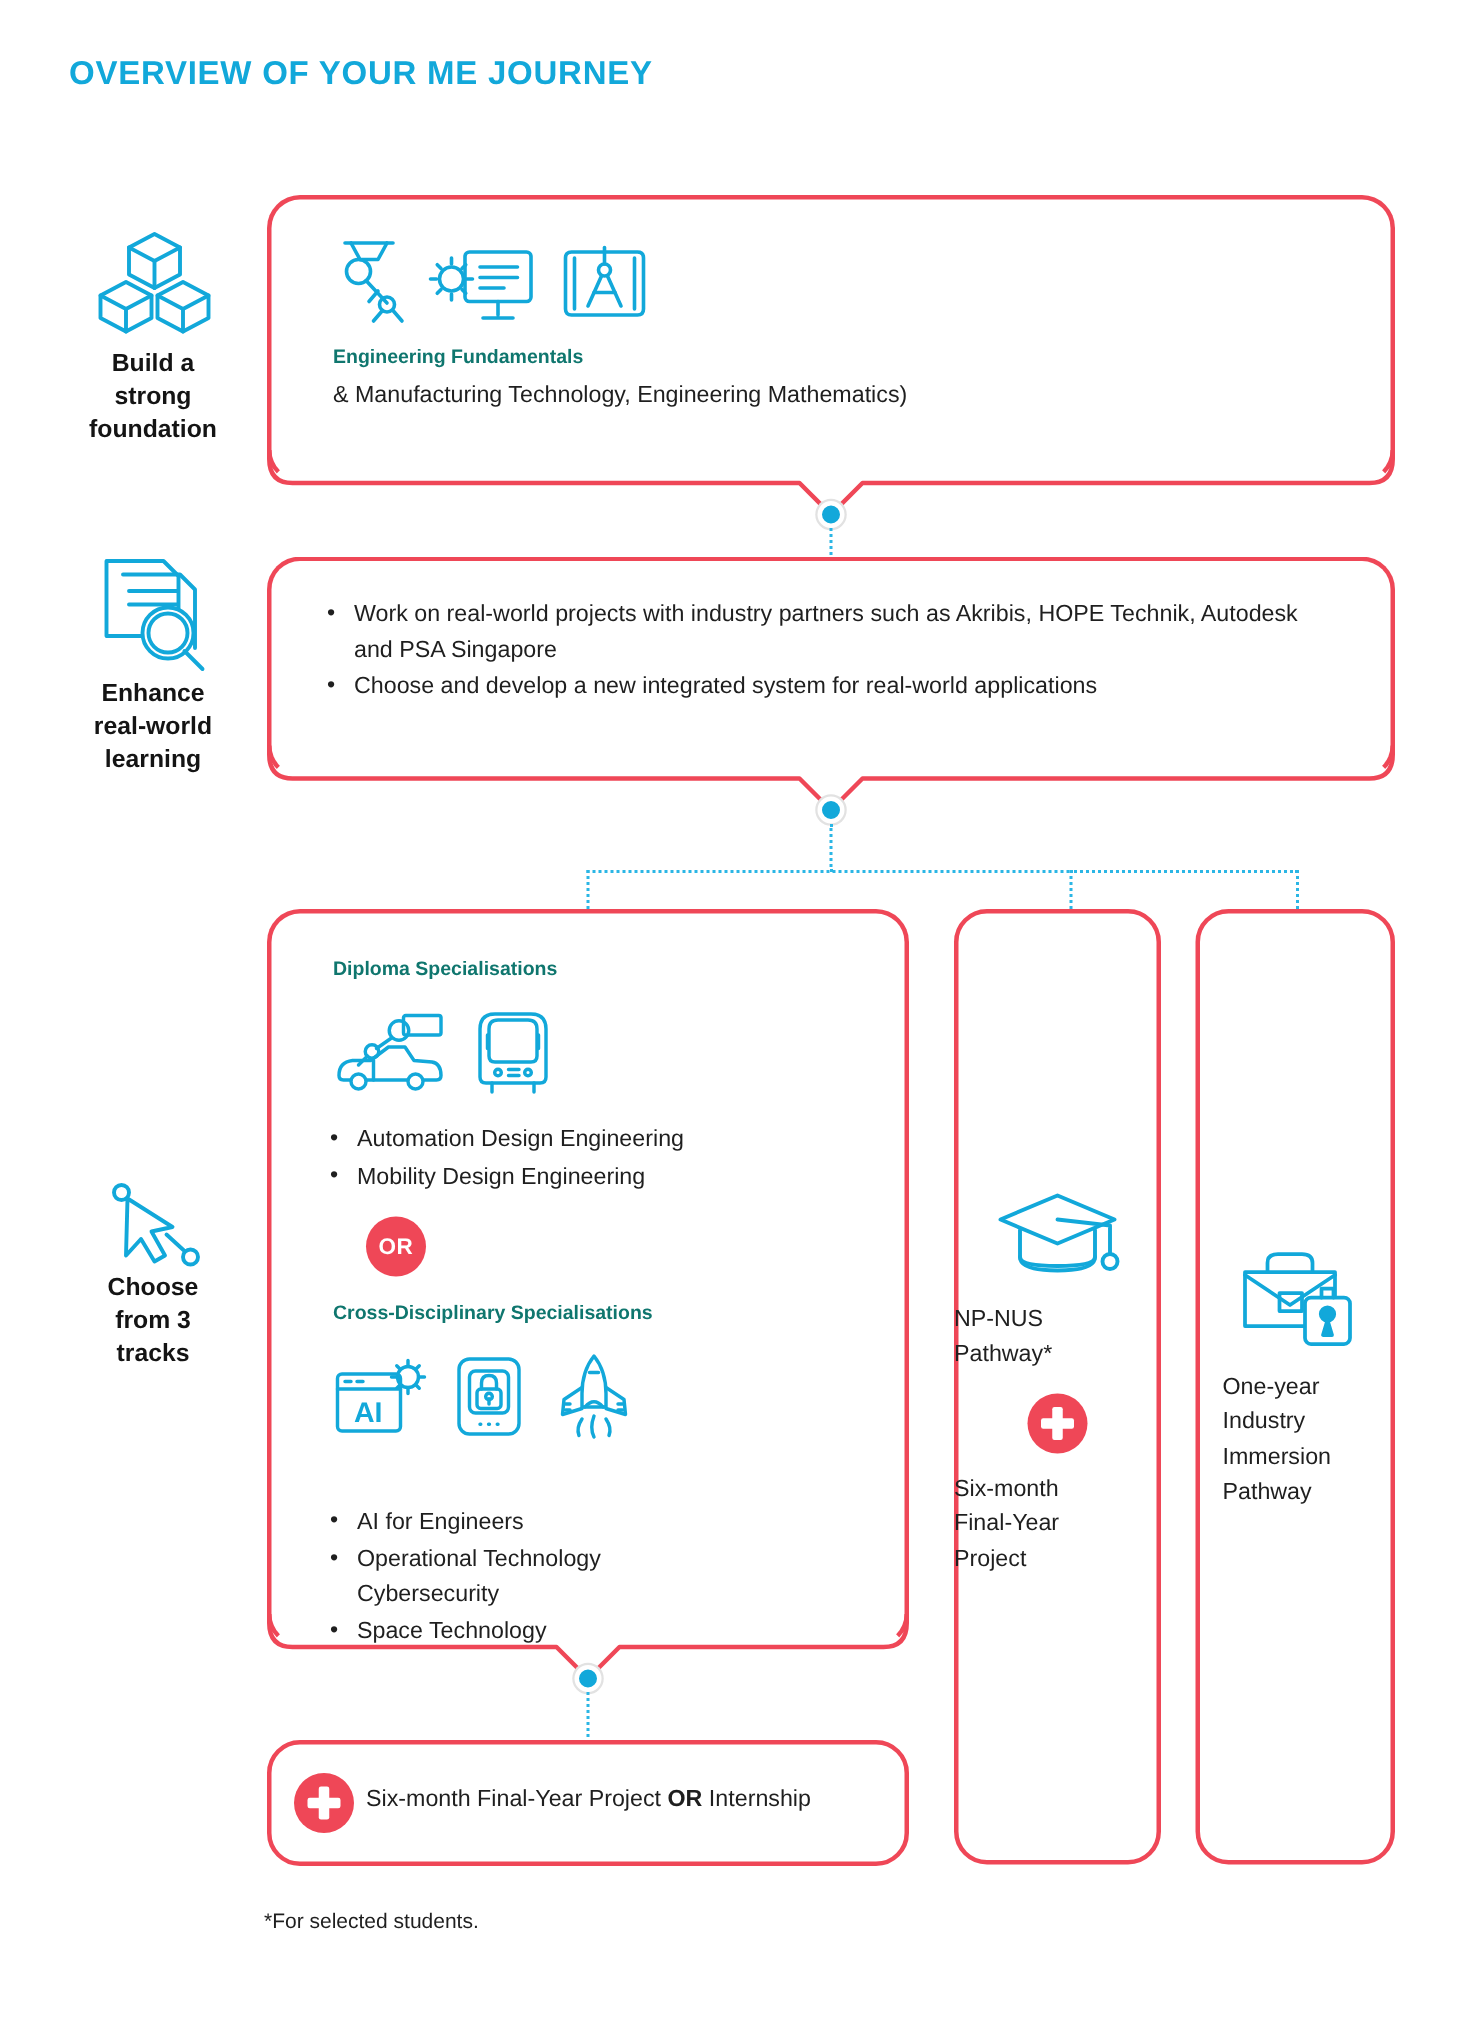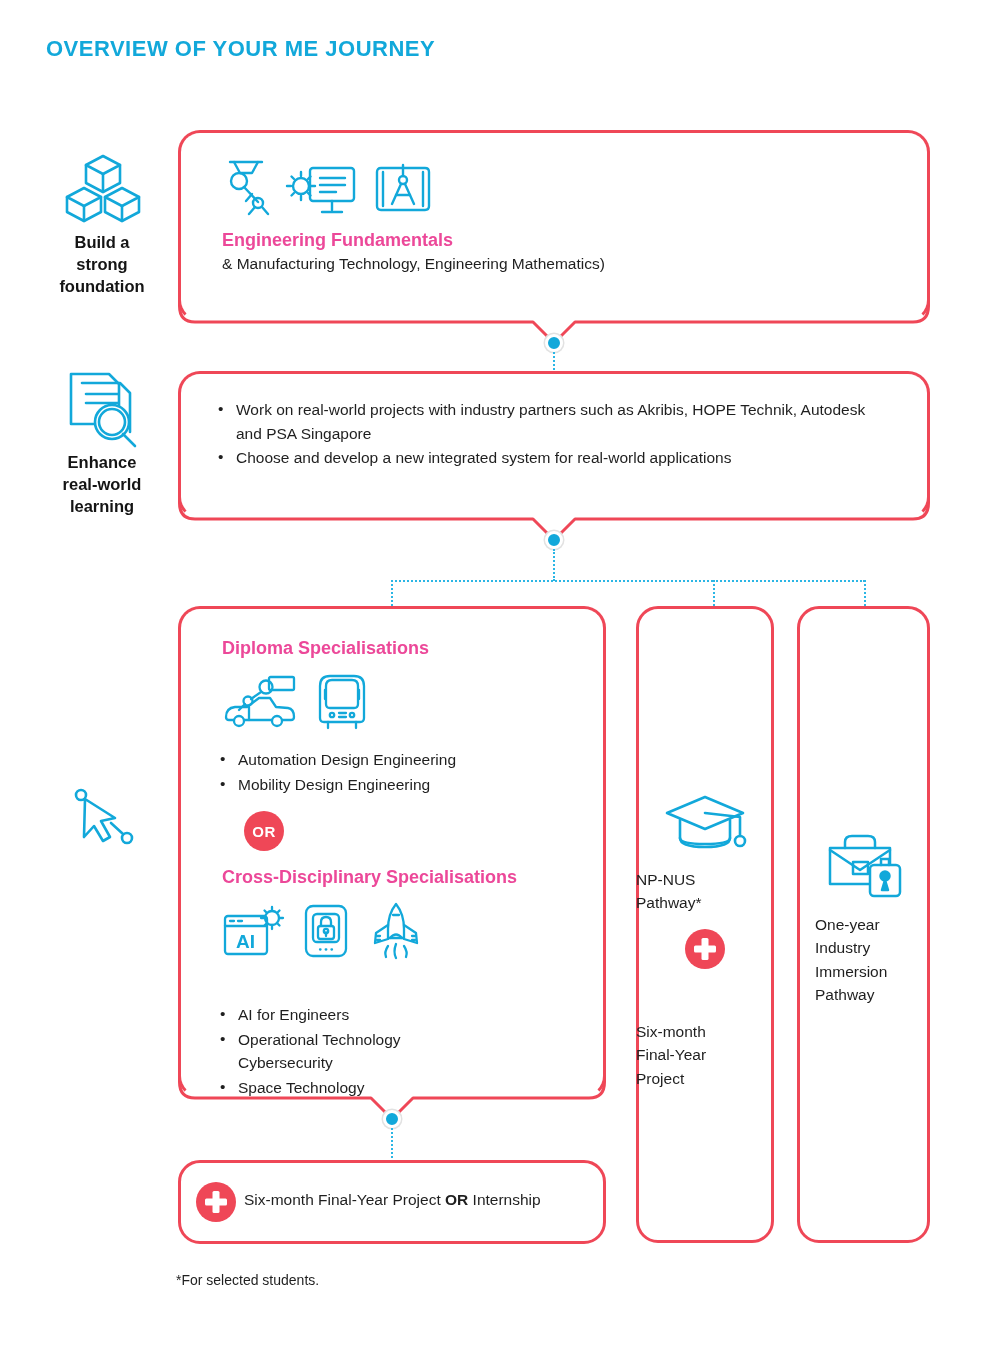--- a/index.html
+++ b/index.html
@@ -50,21 +50,21 @@
   .dotline {
     position: absolute;
     border-left: 2px dotted #2bb6e5;
   }
   .dotline-h {
     position: absolute;
     border-top: 2px dotted #2bb6e5;
   }
 
   
-  .hdr { font-size: 18px; font-weight: bold; color: #ec4899; }
+  .hdr { font-size: 13px; font-weight: bold; color: #0f766e; }
   .body-txt { font-size: 15.5px; line-height: 1.48; color: #1f1f1f; }
   ul.bul { margin: 0; padding: 0; list-style: none; }
   ul.bul li {
     position: relative; padding-left: 20px;
     font-size: 15.5px; line-height: 1.52; color: #1f1f1f; margin-bottom: 1px;
   }
   ul.bul li:before {
     content: "\2022"; position: absolute; left: 2px; top: -1px; color: #1f1f1f;
   }
 
@@ -215,20 +215,25 @@
   </div>
 
   <div class="stage-icon" style="left:70px; top:785px;">
     <svg width="70" height="66" viewBox="0 0 70 66" fill="none" stroke="#12a8da" stroke-width="2.6" stroke-linecap="round" stroke-linejoin="round">
       <circle cx="11" cy="10" r="5"></circle>
       <circle cx="57" cy="53" r="5"></circle>
       <path d="M15 14 L45 33 L31 36 L40 52 L33 56 L24 41 L14 52 Z"></path>
       <path d="M41 38 L53 49"></path>
     </svg>
   </div>
+  <div class="stage-label" style="left:32px; top:848px;">
+    <div>Choose</div>
+    <div>from 3</div>
+    <div>tracks</div>
+  </div>
 
   <div class="card notched" style="left:178px; top:606px; width:428px; height:492px;">
   </div>
   <div class="notch-wrap" style="left:178px; top:1076px; width:428px; height:60px;">
     <svg width="428" height="60" viewBox="0 0 428 60" fill="none" stroke="#ef4757" stroke-width="3" stroke-linecap="round" stroke-linejoin="round">
       <path d="M1.5 0 L1.5 6 Q1.5 22 17 22 L193 22 L214 43 L235 22 L411 22 Q426.5 22 426.5 6 L426.5 0"></path>
     </svg>
   </div>
   <div class="dot" style="left:383px; top:1110px;"></div>
   <div class="dotline" style="left:391px; top:1128px; height:30px;"></div>
@@ -325,21 +330,21 @@
       <path d="M18 46 Q18 52 43 52 Q68 52 68 46"></path>
       <path d="M43 21 L78 25 L78 44"></path>
       <circle cx="78" cy="49" r="5"></circle>
     </svg>
   </div>
   <div class="col-txt" style="position:absolute; left:636px; top:868px; width:138px;">
     <div>NP-NUS</div>
     <div>Pathway*</div>
   </div>
   <div class="plus-badge" style="position:absolute; left:685px; top:929px;"></div>
-  <div class="col-txt" style="position:absolute; left:636px; top:981px; width:132px;margin-top:39px;">
+  <div class="col-txt" style="position:absolute; left:636px; top:981px; width:132px;">
     <div>Six-month</div>
     <div>Final-Year</div>
     <div>Project</div>
   </div>
 
   <div class="card" style="left:797px; top:606px; width:133px; height:637px;">
   </div>
   <div style="position:absolute; left:825px; top:832px;">
     <svg width="80" height="66" viewBox="0 0 80 66" fill="none" stroke="#12a8da" stroke-width="2.5" stroke-linecap="round" stroke-linejoin="round">
       <path d="M20 16 L20 10 Q20 4 27 4 L43 4 Q50 4 50 10 L50 16"></path>

